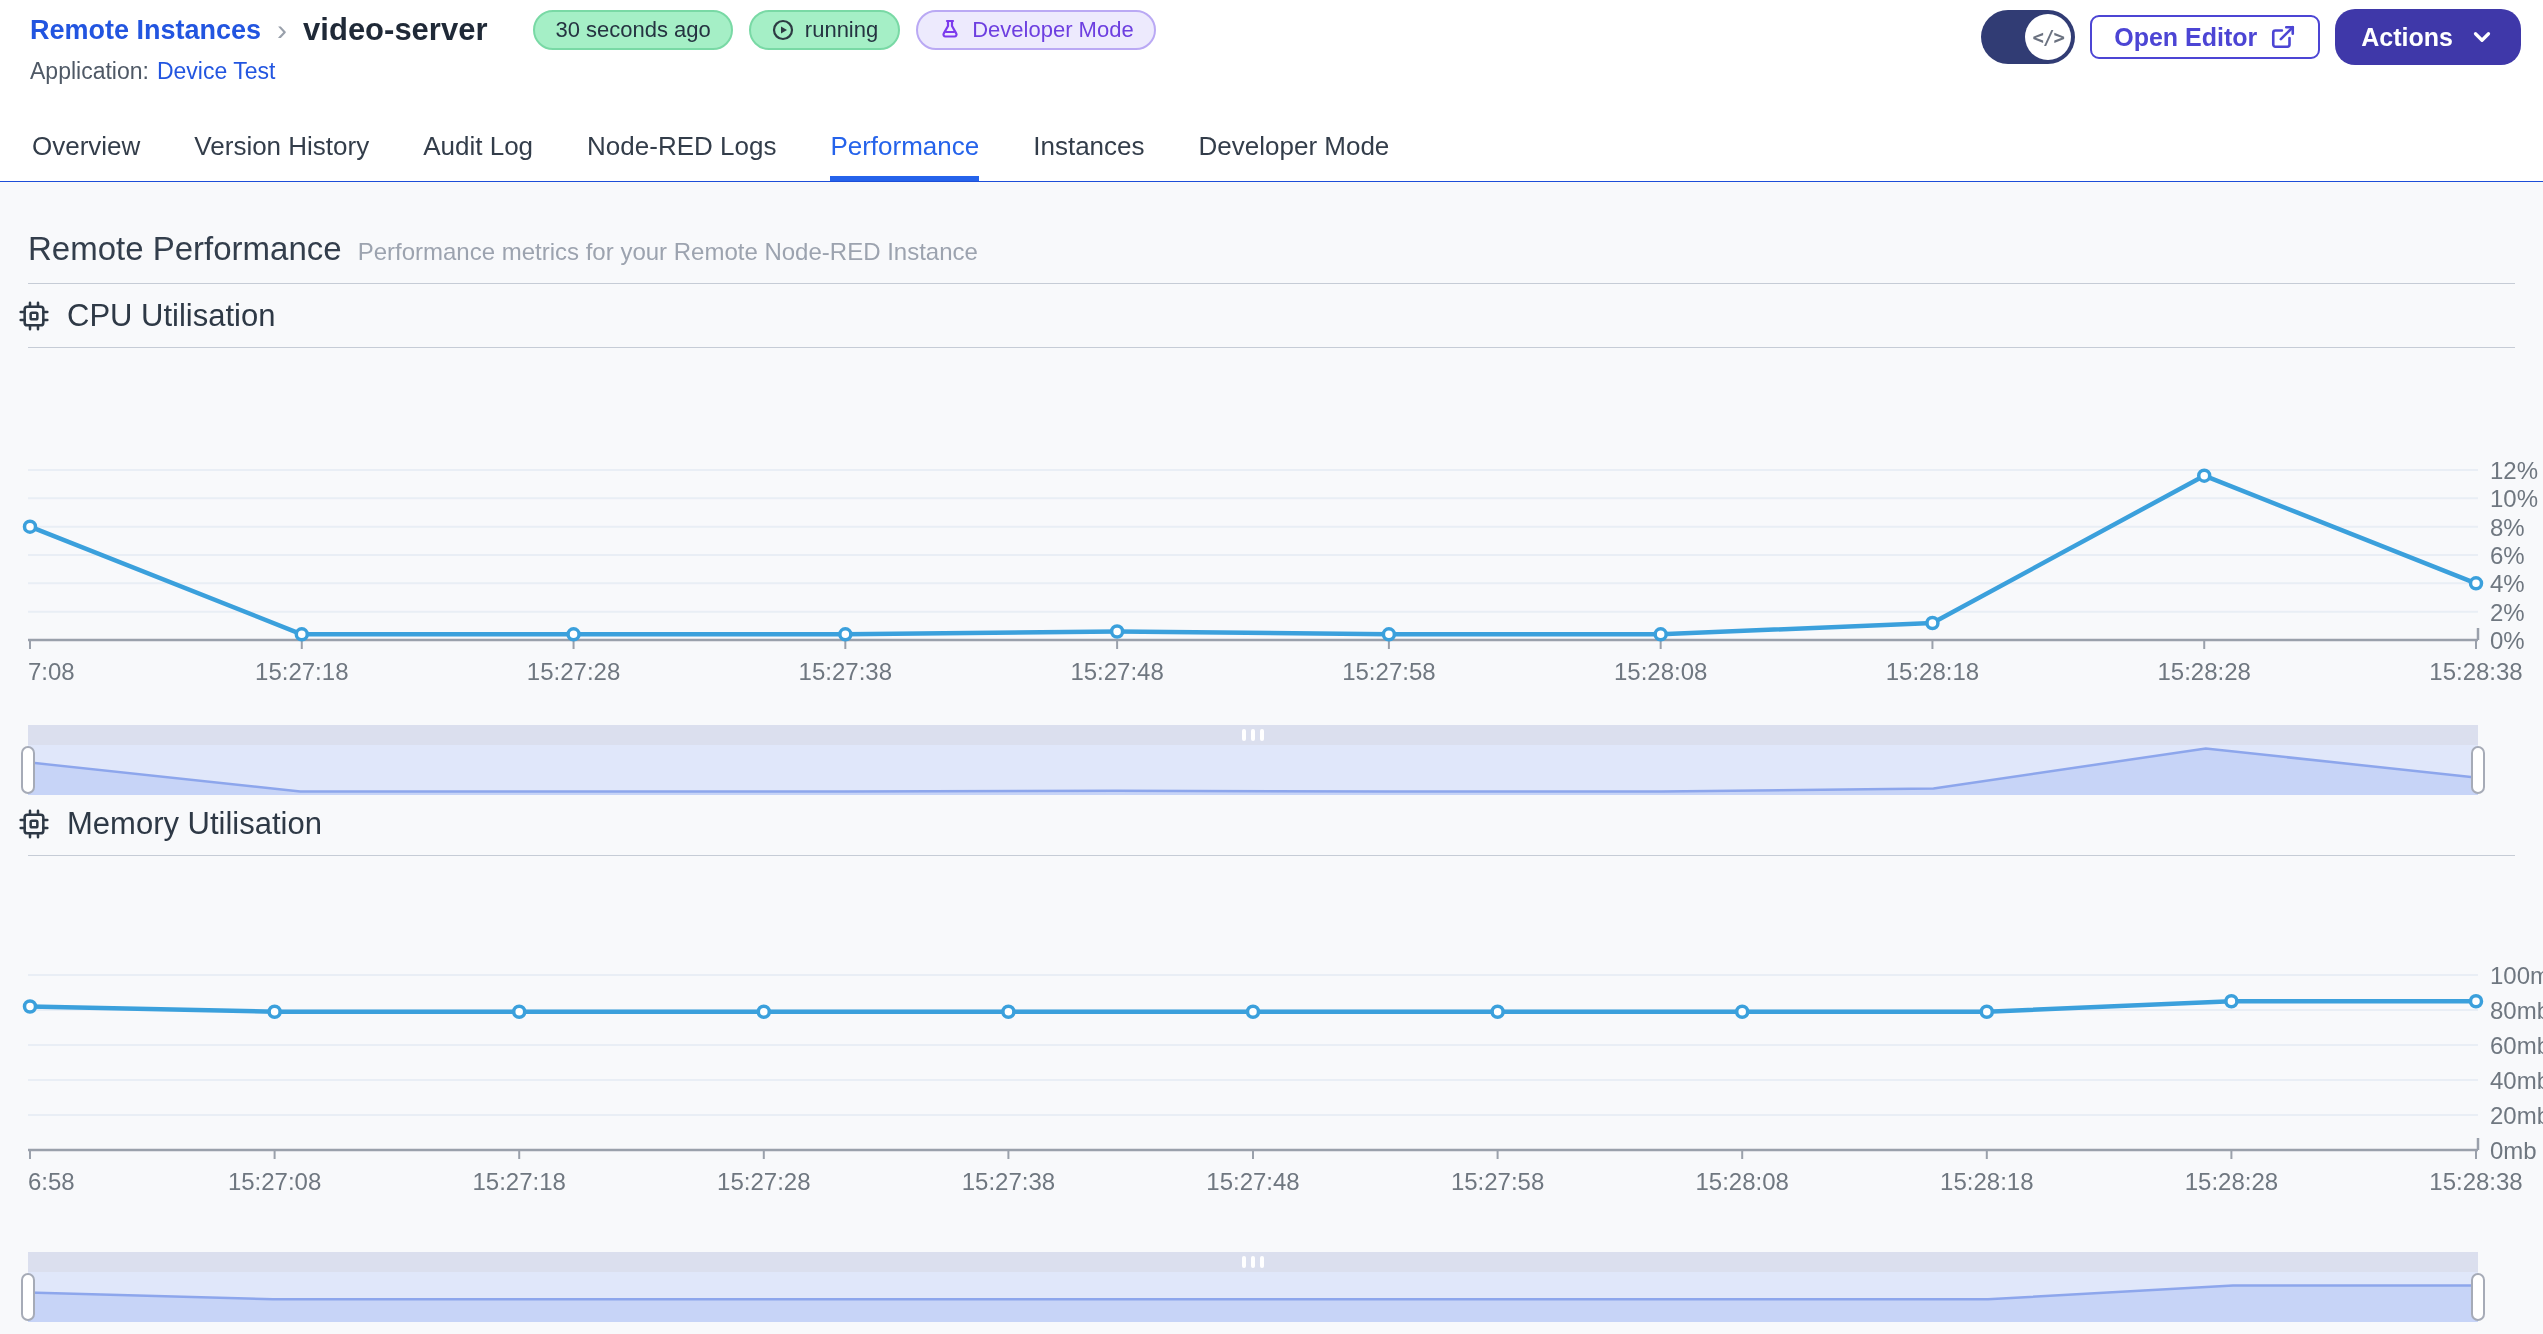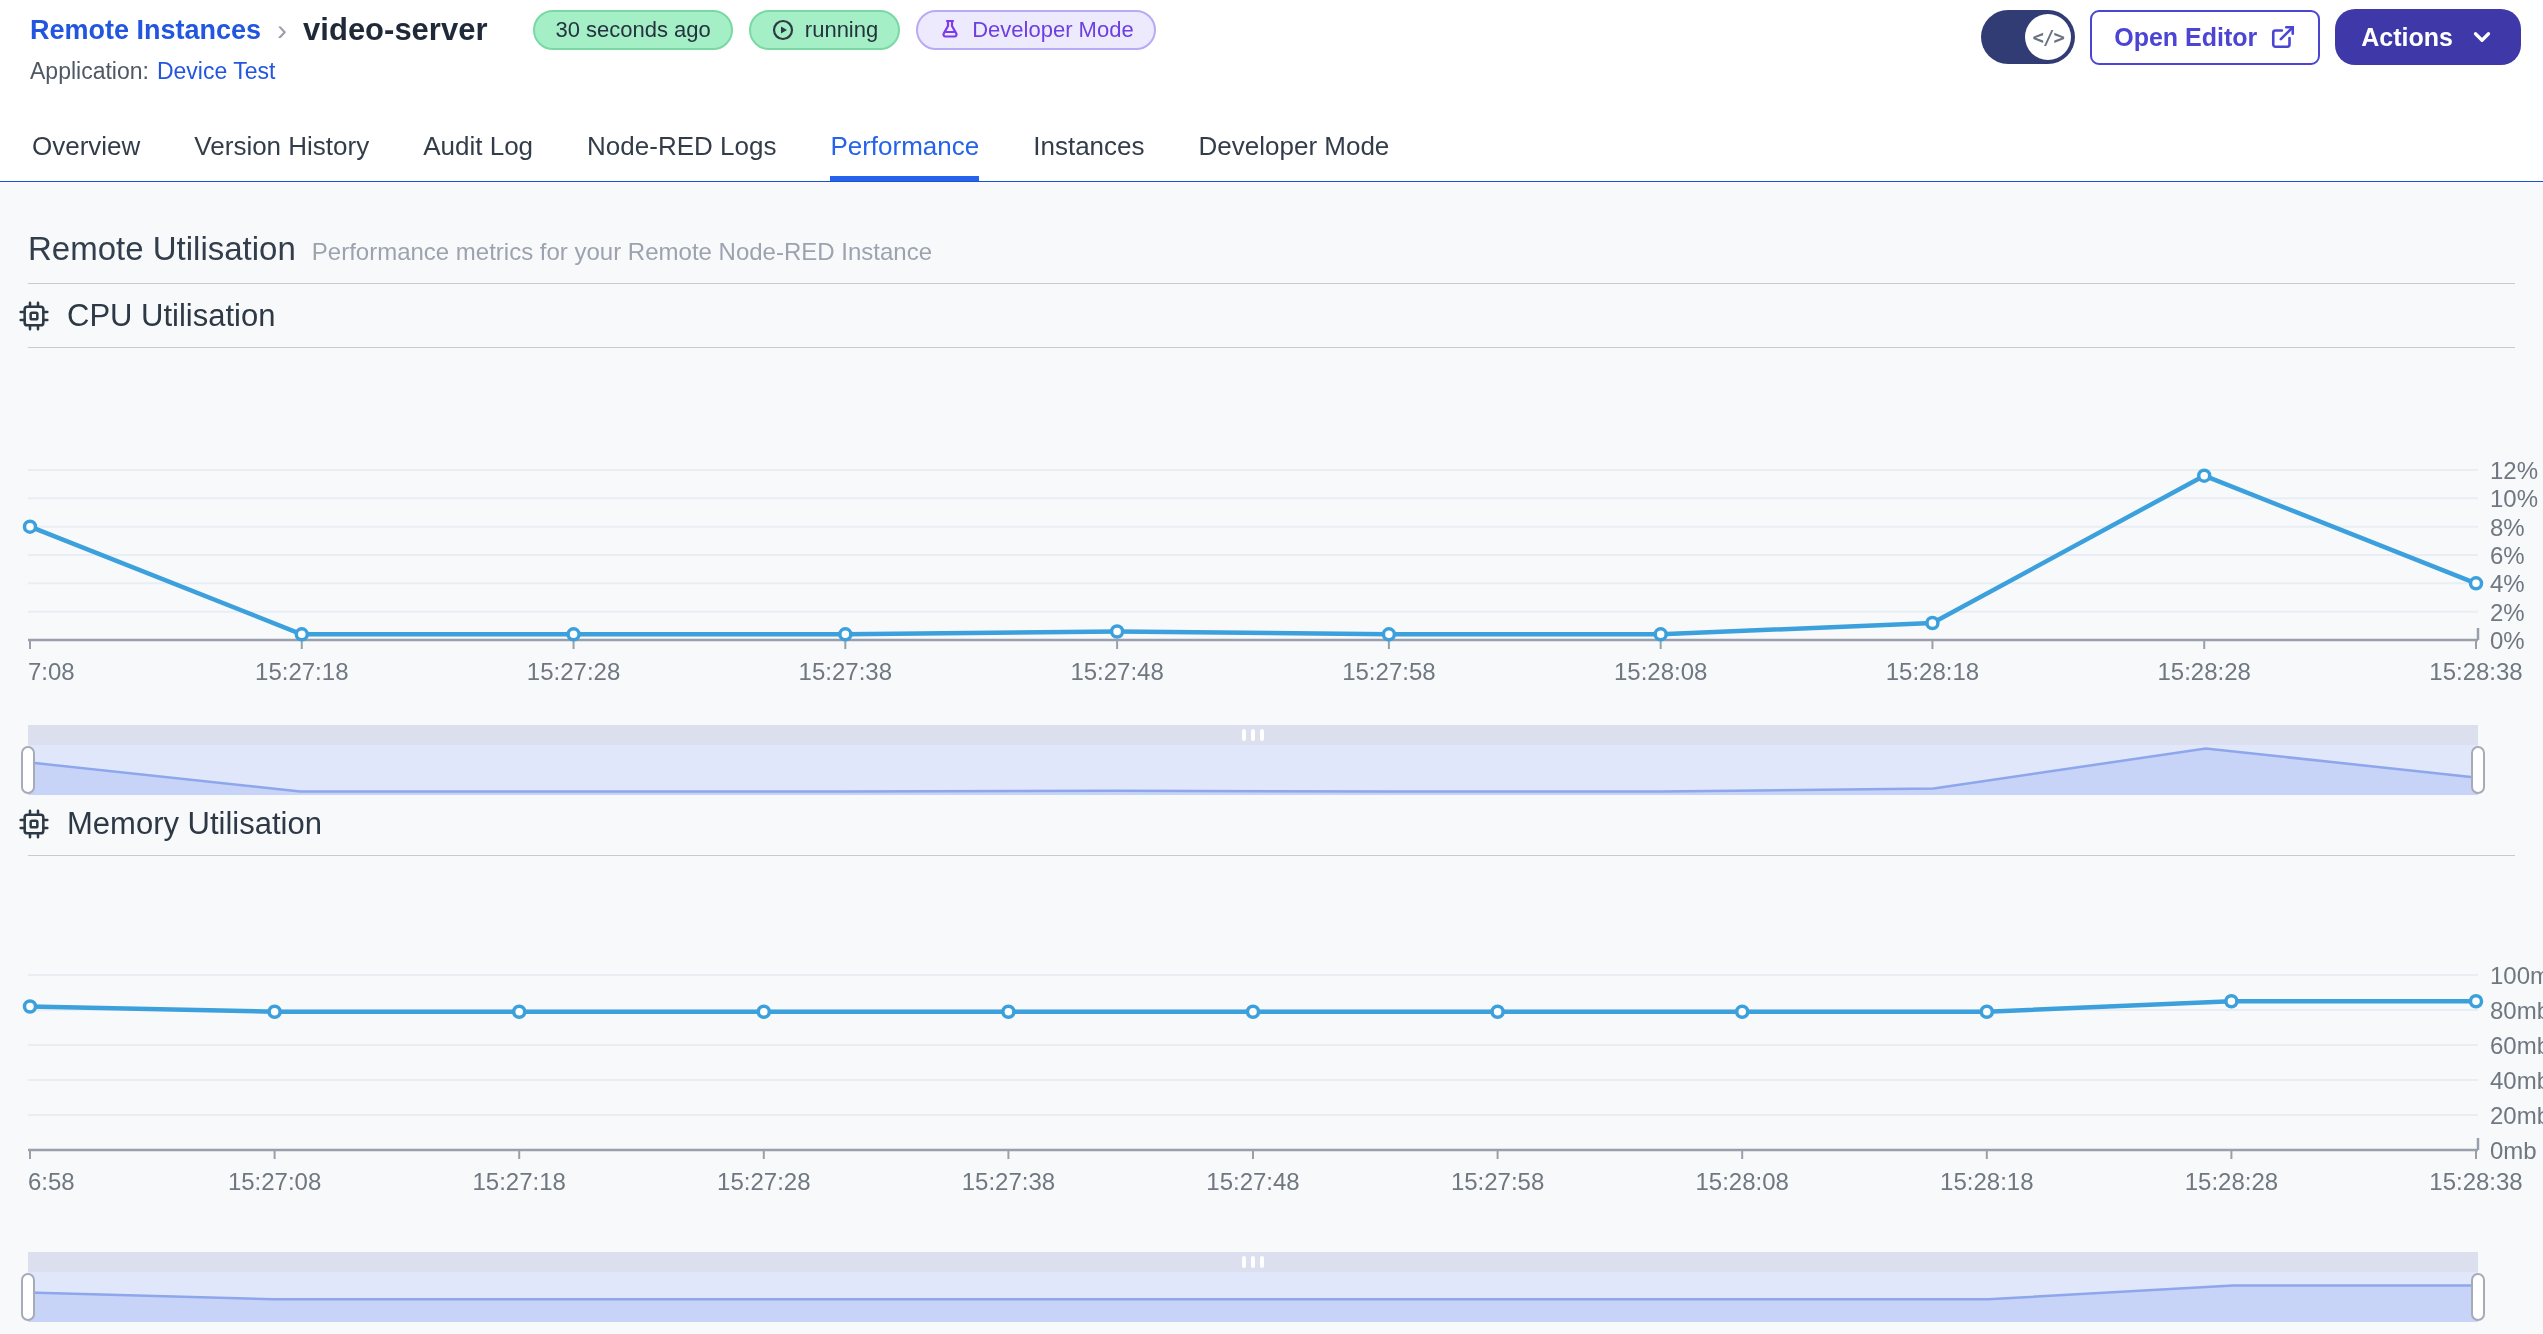--- a/index.html
+++ b/index.html
@@ -14,21 +14,21 @@
   .badge{display:inline-flex;align-items:center;gap:10px;height:40px;padding:0 20px;border-radius:21px;font-size:22px;box-sizing:border-box;}
   .badge.green{background:#a5efc6;border:2px solid#79d9a5;color:#253341;}
   .badge.purple{background:#edeafd;border:2px solid #baa9f4;color:#6d3fe0;}
   .badge svg{display:block;}
   .app-row{position:absolute;left:30px;top:58px;font-size:23px;color:#4f5966;}
   .app-link{color:#2255e0;cursor:pointer;margin-left:8px;}
 
   .controls{position:absolute;top:9px;right:22px;display:flex;align-items:center;gap:15px;}
   .toggle{width:94px;height:54px;border-radius:27px;background:#313c74;position:relative;cursor:pointer;flex:none;}
   .toggle-knob{position:absolute;right:4px;top:4px;width:46px;height:46px;border-radius:50%;background:#fff;display:flex;align-items:center;justify-content:center;font-family:"DejaVu Sans Mono",monospace;font-size:19px;font-weight:bold;color:#6b7280;letter-spacing:-1px;}
-  .btn-outline{height:55px;padding:0 22px;border:2px solid #4c45d4;border-radius:9px;background:#fff;color:#4c45d4;font-weight:bold;font-size:25px;display:flex;align-items:center;gap:13px;cursor:pointer;font-family:inherit;}
+  .btn-outline{height:44px;padding:0 22px;border:2px solid #4c45d4;border-radius:9px;background:#fff;color:#4c45d4;font-weight:bold;font-size:25px;display:flex;align-items:center;gap:13px;cursor:pointer;font-family:inherit;}
   .btn-solid{height:56px;padding:0 26px;border:none;border-radius:20px;background:#3f38a9;color:#fff;font-weight:bold;font-size:25px;display:flex;align-items:center;gap:16px;cursor:pointer;font-family:inherit;}
 
   
   .tabs{position:absolute;left:0;top:112px;right:0;height:69px;display:flex;align-items:stretch;gap:54px;padding-left:32px;background:#fff;border-bottom:5px solid #1d4ed8;}
   .tab{font-size:26px;color:#333d4a;display:flex;align-items:center;position:relative;cursor:pointer;white-space:nowrap;}
   .tab.active{color:#2563eb;}
   .tab.active::after{content:"";position:absolute;left:0;right:0;bottom:0;height:5px;background:#2563eb;}
 
   
   .content{position:absolute;left:0;top:182px;right:0;bottom:0;background:#f8f9fb;}
@@ -125,21 +125,21 @@
         <span>Instances</span>
       </div>
     <div class="tab">
         <span>Developer Mode</span>
       </div>
   </div>
 
   <div class="content">
 
     <div class="page-head">
-      <span class="page-title">Remote Utilisation</span>
+      <span class="page-title">Remote Performance</span>
       <span class="page-subtitle">Performance metrics for your Remote Node-RED Instance</span>
     </div>
     <div class="divider" style="top:101px;"></div>
 
     <div class="section-head" style="top:116px;">
       <svg width="32" height="32" viewBox="0 0 24 24" fill="none" stroke="#2e3946" stroke-width="1.9" stroke-linecap="round">
         <rect x="5" y="5" width="14" height="14" rx="2"></rect>
         <rect x="9.5" y="9.5" width="5" height="5" rx="1"></rect>
         <path d="M9 2v3M15 2v3M9 19v3M15 19v3M2 9h3M2 15h3M19 9h3M19 15h3"></path>
       </svg>

